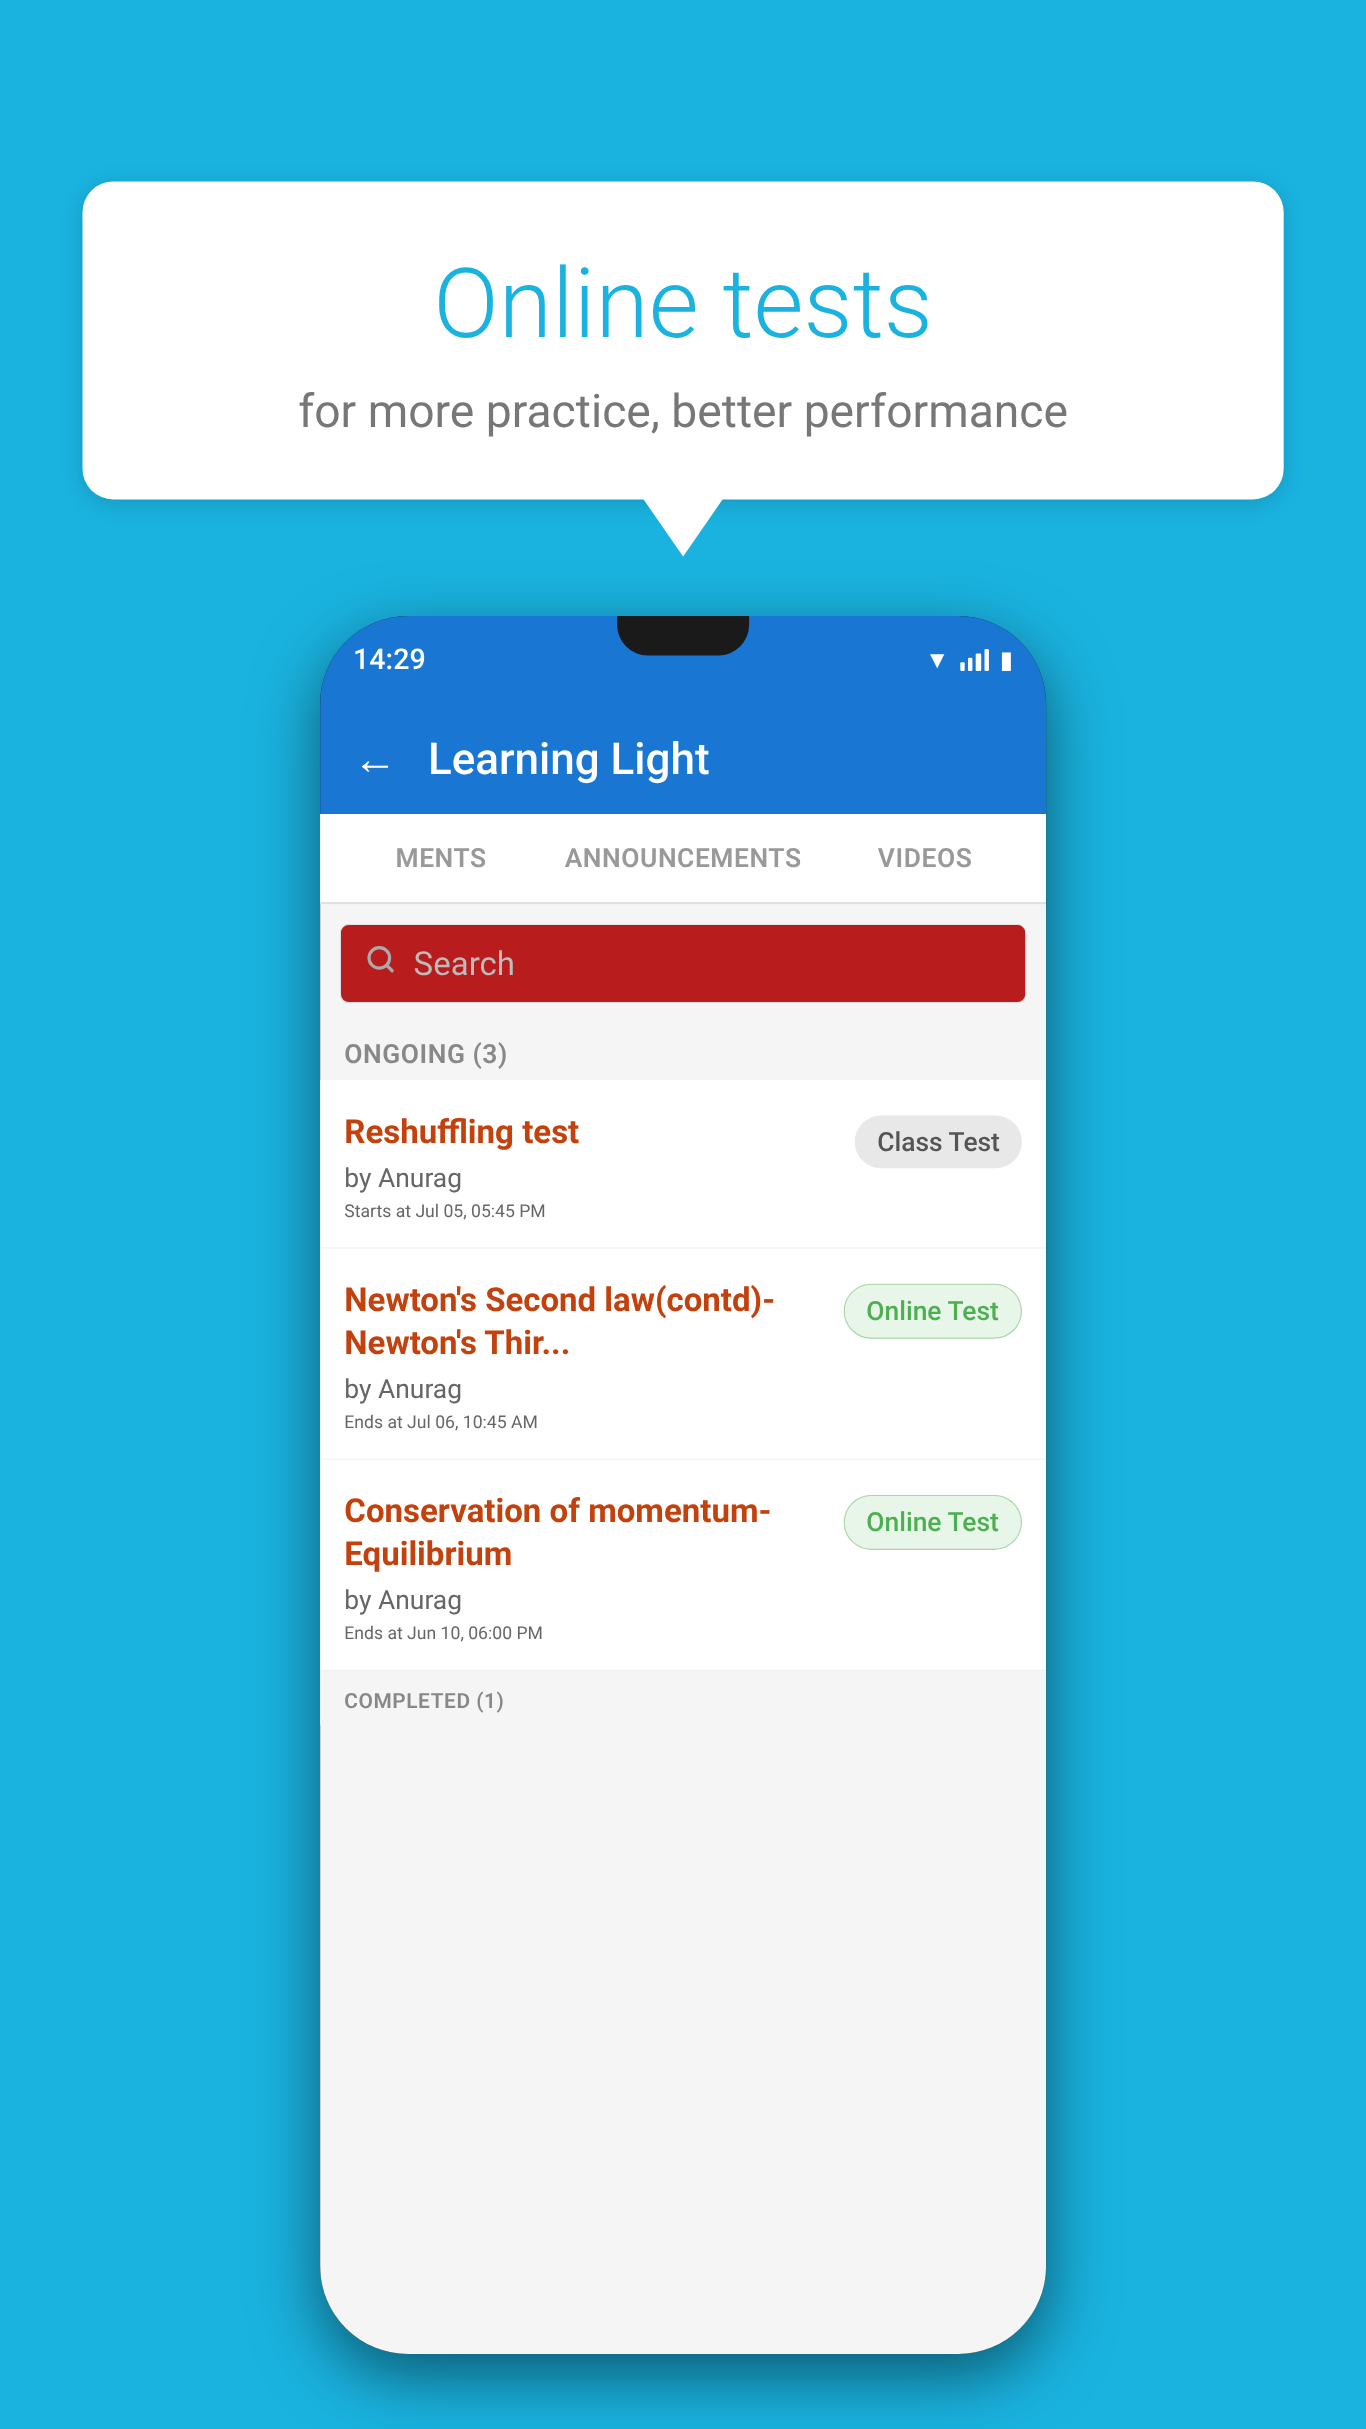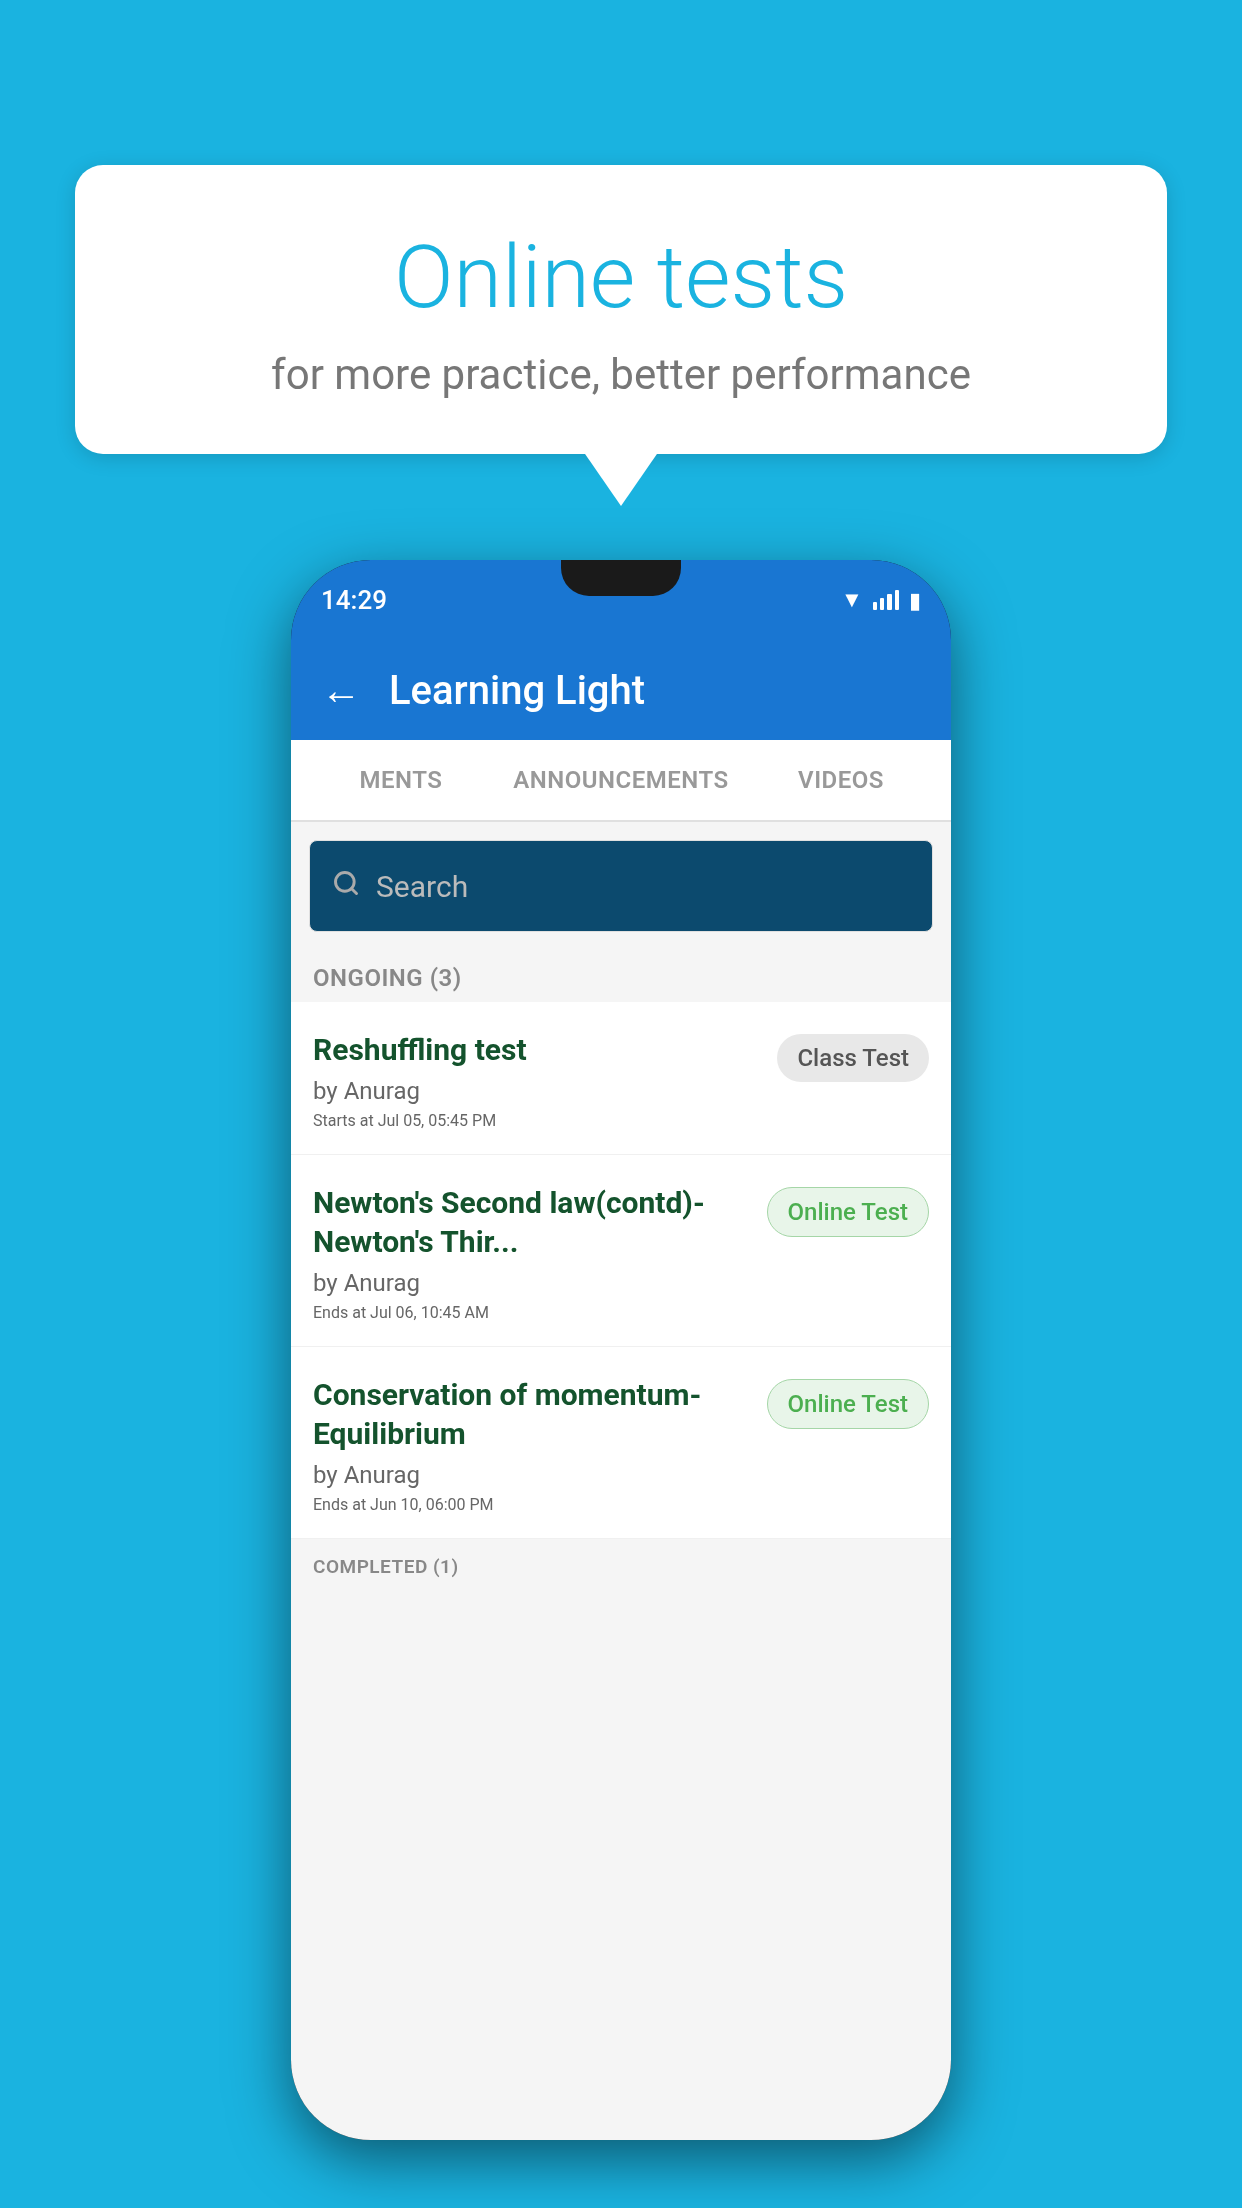--- a/index.html
+++ b/index.html
@@ -177,27 +177,27 @@
       position: absolute;
       bottom: -2px;
       left: 0;
       right: 0;
       height: 3px;
       background: #1976d2;
     }
 
     
     .search-bar {
-      background: #0c4a6e;
+      background: #b91c1c;
       margin: 18px 18px;
       border-radius: 8px;
       display: flex;
       align-items: center;
       padding: 0 22px;
-      height: 92px;
+      height: 72px;
       border: 1px solid #e0e0e0;
     }
 
     .search-icon-svg {
       color: #aaa;
       font-size: 30px;
       margin-right: 16px;
     }
 
     .search-placeholder {
@@ -229,21 +229,21 @@
       gap: 16px;
     }
 
     .test-info {
       flex: 1;
     }
 
     .test-name {
       font-size: 30px;
       font-weight: 700;
-      color: #14532d;
+      color: #c2410c;
       margin-bottom: 8px;
       line-height: 1.3;
     }
 
     .test-author {
       font-size: 24px;
       color: #666;
       margin-bottom: 6px;
     }
 

